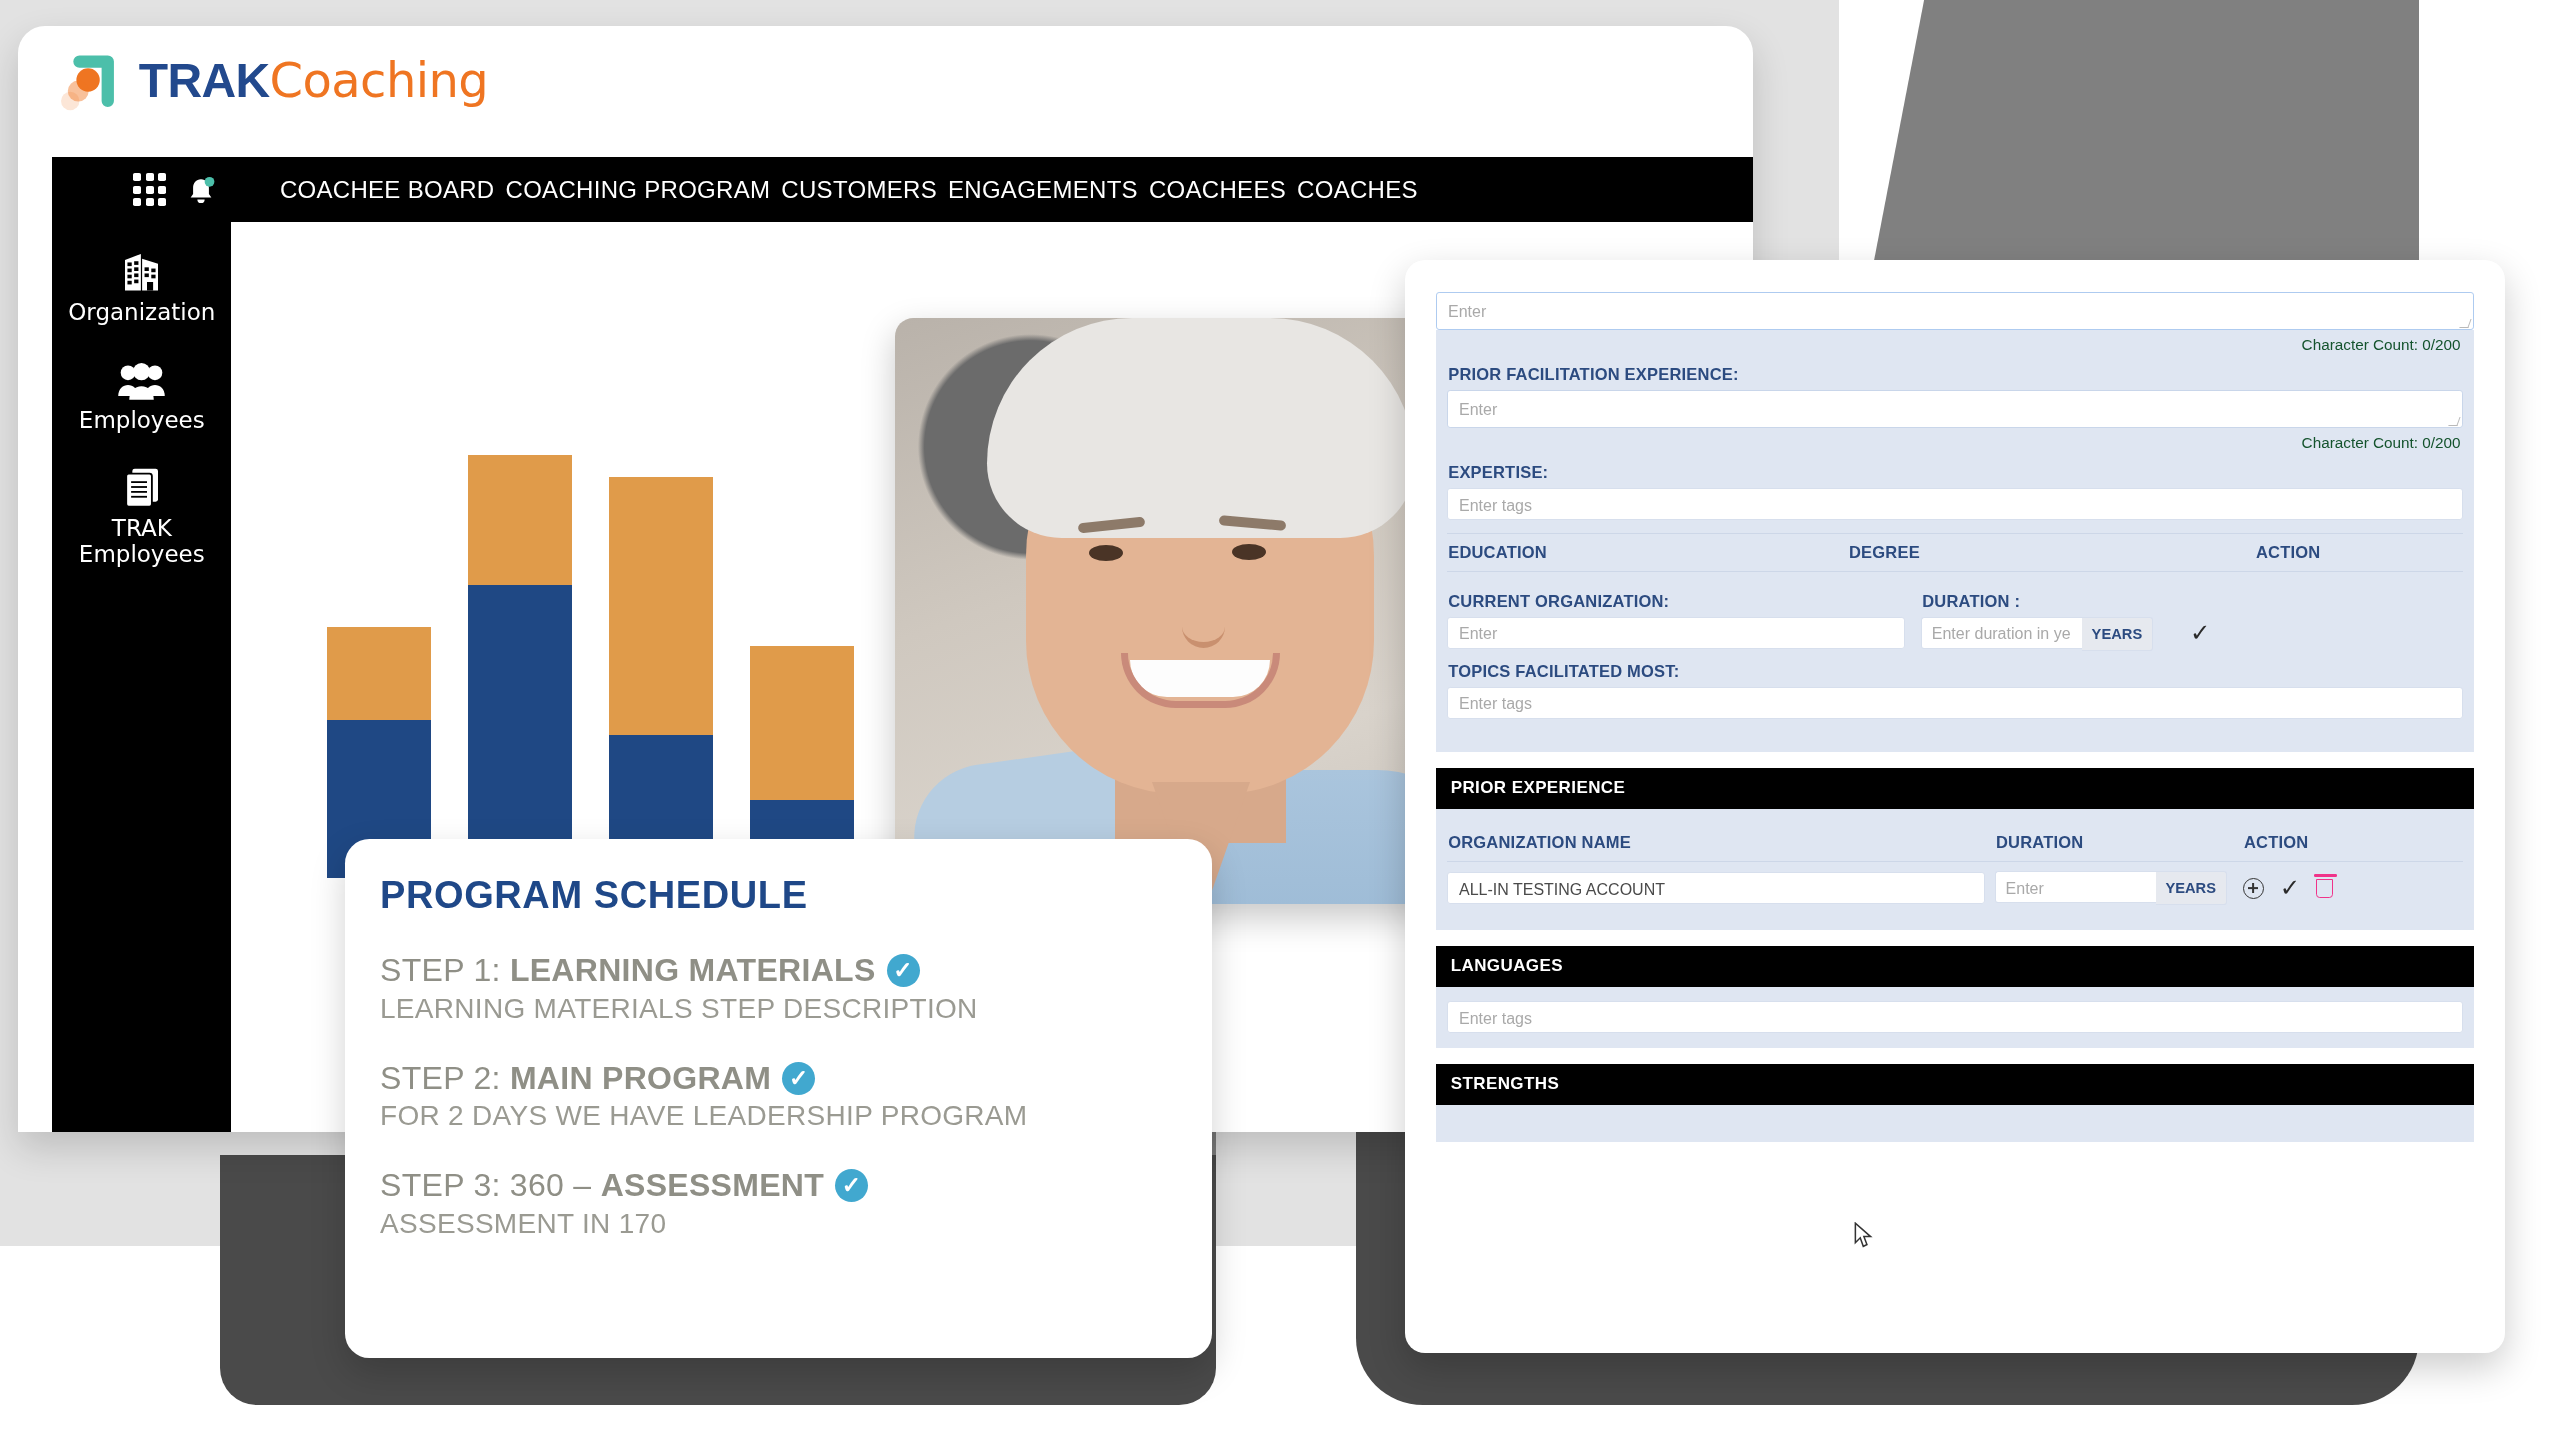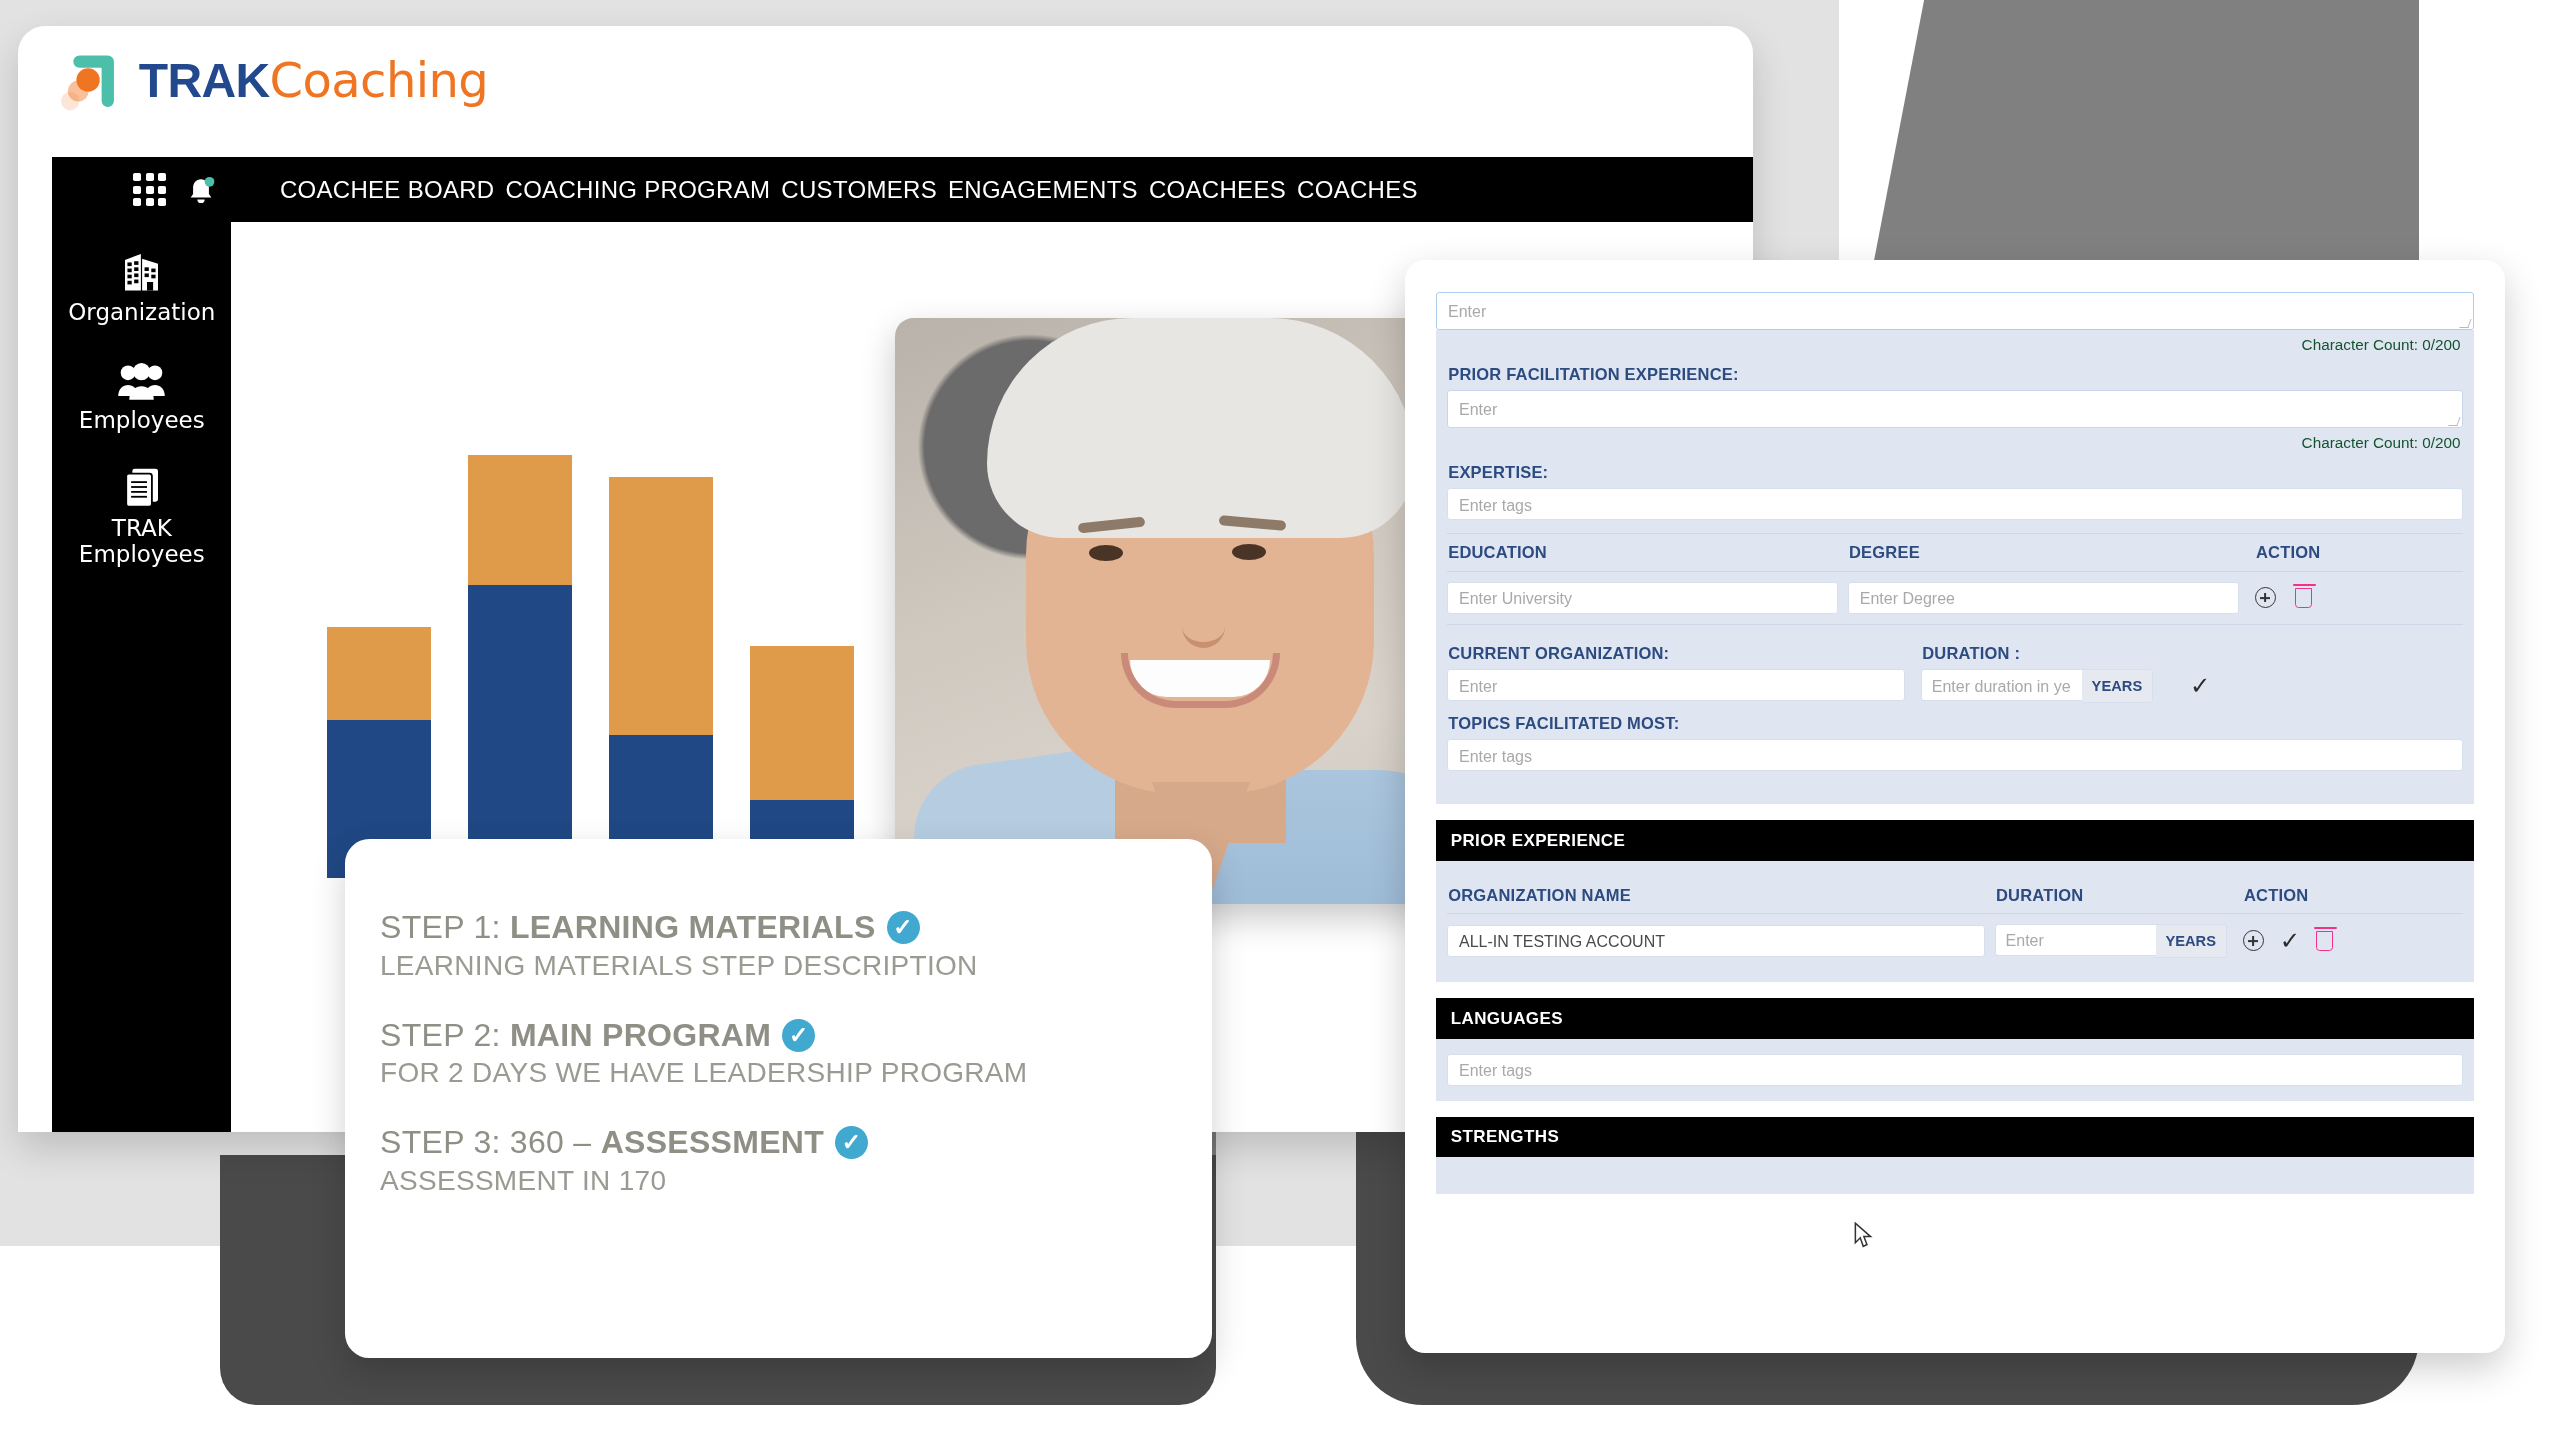--- a/index.html
+++ b/index.html
@@ -296,20 +296,21 @@
     <div class="brow" style="left:324px; top:200px; transform:rotate(5deg);"></div>
     <div class="eye" style="left:194px; top:227px;"></div>
     <div class="eye" style="left:337px; top:226px;"></div>
     <div class="nose"></div>
     <div class="mouth"></div>
     <div class="lips"></div>
     <div class="shirt-v"></div>
   </div>
 
   <div class="sched-card">
+    <div class="sched-title">PROGRAM SCHEDULE</div>
 
     <div class="step">
       <div class="step-head">
         <span><span class="lite">STEP 1: </span><span>LEARNING MATERIALS</span></span>
         <span class="check">✓</span>
       </div>
       <div class="step-desc">LEARNING MATERIALS STEP DESCRIPTION</div>
     </div>
 
     <div class="step">
@@ -342,34 +343,20 @@
         <div class="ccount">Character Count: 0/200</div>
 
         <div class="flbl">EXPERTISE:</div>
         <div class="fin">Enter tags</div>
 
         <div class="tbl">
           <div class="tbl-head">
             <span class="col-a">EDUCATION</span>
             <span class="col-b">DEGREE</span>
             <span class="col-c">ACTION</span>
-          </div>
-          <div class="tbl-row">
-            <span class="col-a">
-                <span class="fin" style="display:block">Enter University</span>
-              </span>
-            <span class="col-b">
-                <span class="fin" style="display:block">Enter Degree</span>
-              </span>
-            <span class="col-c">
-              <span class="icons-row">
-                <span class="ic-plus"></span>
-                <span class="ic-trash"></span>
-              </span>
-            </span>
           </div>
         </div>
 
         <div style="display:flex; gap:16px; margin-top:8.6px;">
           <div style="width:458px;">
             <div class="flbl">CURRENT ORGANIZATION:</div>
             <div class="fin">Enter</div>
           </div>
           <div style="width:232px;">
             <div class="flbl">DURATION :</div>

